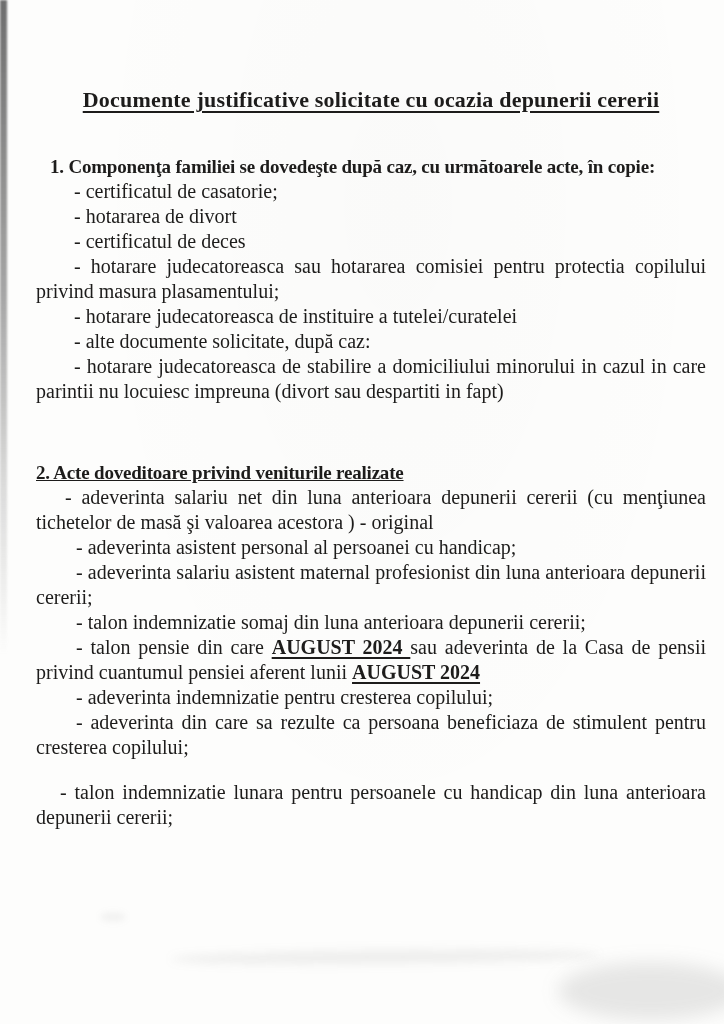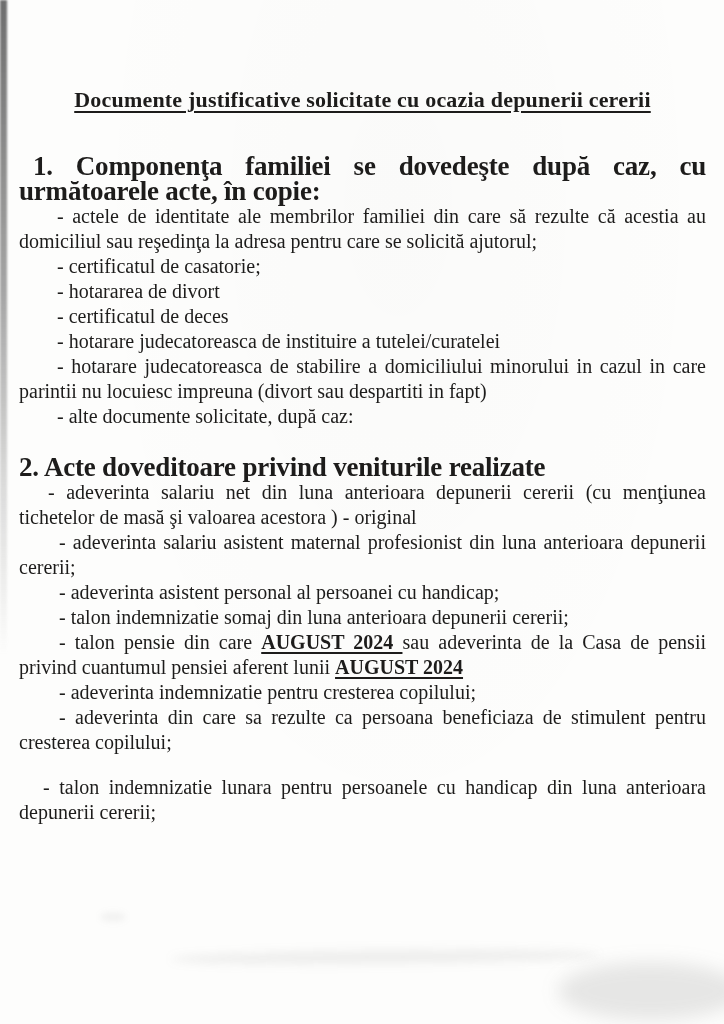--- a/index.html
+++ b/index.html
@@ -12,21 +12,21 @@
   }
   body {
     position: relative;
     font-family: "Liberation Serif", "DejaVu Serif", serif;
     color: #1d1c1b;
     background: #fdfdfc;
   }
   .page {
     position: absolute;
     inset: 0;
-    padding: 86px 18px 0 19px;
+    padding: 86px 18px 0 36px;
     box-sizing: border-box;
     background:
       radial-gradient(ellipse at 55% 20%, rgba(0,0,0,0.012), rgba(0,0,0,0) 60%),
       #fdfdfc;
   }
   .doc-title {
     text-align: center;
     font-weight: bold;
     font-size: 22px;
     line-height: 27px;
@@ -37,25 +37,25 @@
     margin: 0 0 41px 0;
   }
   p {
     margin: 0;
     font-size: 20px;
     line-height: 25px;
     text-align: justify;
   }
   .heading {
     font-weight: bold;
-    font-size: 27px;
+    font-size: 19px;
     letter-spacing: -0.2px;
   }
   .s1-heading { text-indent: 14px; }
-  .s2-heading { margin-top: 26px; }
+  .s2-heading { margin-top: 56px; text-decoration: underline; }
   .ind-s1 { text-indent: 38px; }
   .ind-lg { text-indent: 40px; }
   .ind-md { text-indent: 29px; }
   .ind-sm { text-indent: 24px; margin-top: 20px; }
   .b { font-weight: normal; }
   .bu {
     font-weight: bold;
     text-decoration: underline;
     text-decoration-thickness: 2px;
     text-underline-offset: 3px;
@@ -113,36 +113,36 @@
 </style>
 </head>
 <body>
 
 <main class="page">
 
   <h1 class="doc-title">Documente justificative solicitate cu ocazia depunerii cererii</h1>
 
   <section>
     <p class="heading s1-heading">1. Componenţa familiei se dovedeşte după caz, cu următoarele acte, în copie:</p>
-    <p class="ind-s1">- actele de identitate ale membrilor familiei din care să rezulte că acestia au domiciliul sau reşedinţa la adresa pentru care se solicită ajutorul;</p>
     <p class="ind-s1">- certificatul de casatorie;</p>
     <p class="ind-s1">- hotararea de divort</p>
     <p class="ind-s1">- certificatul de deces</p>
+    <p class="ind-s1">- hotarare judecatoreasca sau hotararea comisiei pentru protectia copilului privind masura plasamentului;</p>
     <p class="ind-s1">- hotarare judecatoreasca de instituire a tutelei/curatelei</p>
+    <p class="ind-s1">- alte documente solicitate, după caz:</p>
     <p class="ind-s1">- hotarare judecatoreasca de stabilire a domiciliului minorului in cazul in care parintii nu locuiesc impreuna (divort sau despartiti in fapt)</p>
-    <p class="ind-s1">- alte documente solicitate, după caz:</p>
   </section>
 
   <section>
     <p class="heading s2-heading">2. Acte doveditoare privind veniturile realizate</p>
 
     <p class="ind-md"><span>-  adeverinta salariu net din luna </span><span class="b">anterioara depunerii cererii</span><span>  (cu menţiunea tichetelor  de masă şi valoarea acestora ) - original</span></p>
 
+    <p class="ind-lg">-  adeverinta asistent personal al persoanei cu handicap;</p>
     <p class="ind-lg">-  adeverinta salariu asistent maternal profesionist din luna anterioara depunerii cererii;</p>
-    <p class="ind-lg">-  adeverinta asistent personal al persoanei cu handicap;</p>
     <p class="ind-lg">-  talon indemnizatie somaj din luna anterioara depunerii cererii;</p>
 
     <p class="ind-lg"><span>-  talon pensie din care </span><span class="bu">AUGUST 2024 </span><span>sau adeverinta  de la Casa de pensii privind cuantumul pensiei aferent lunii </span><span class="bu">AUGUST 2024</span></p>
 
     <p class="ind-lg">-  adeverinta indemnizatie pentru cresterea copilului;</p>
     <p class="ind-lg">- adeverinta din care sa rezulte ca persoana beneficiaza de  stimulent pentru cresterea copilului;</p>
     <p class="ind-sm">- talon indemnizatie lunara pentru persoanele cu handicap din luna anterioara depunerii cererii;</p>
   </section>
 
   <div class="edge-left"></div>

